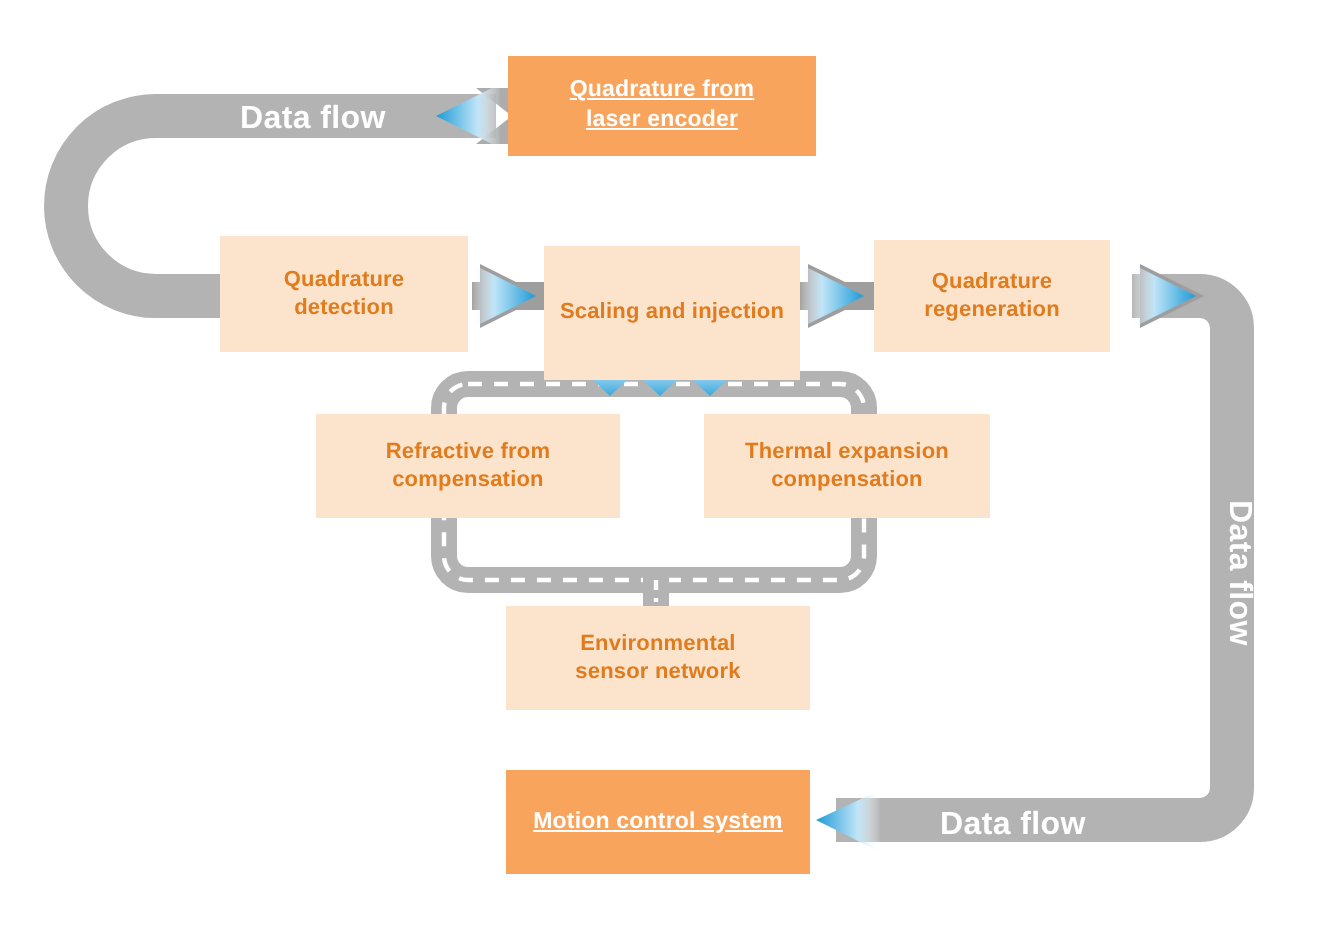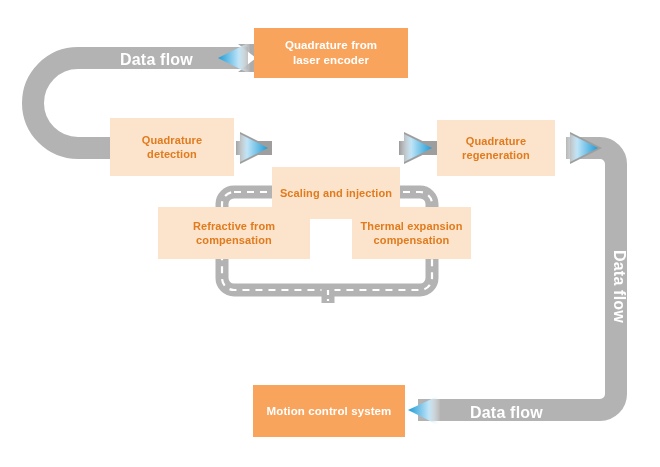--- a/index.html
+++ b/index.html
@@ -35,20 +35,21 @@
     box-sizing: border-box;
     padding: 2px 6px;
     white-space: pre-line;
   }
   .node.primary {
     background: #f9a45c;
     color: #ffffff;
     font-weight: bold;
     font-size: 11.5px;
     letter-spacing: 0.1px;
+    text-decoration: underline;
   }
   .node.secondary {
     background: #fce3cb;
     color: #e07b1e;
     font-weight: bold;
     font-size: 11px;
     letter-spacing: 0.1px;
   }
   .flow-label {
     position: absolute;
@@ -140,31 +141,33 @@
       <polygon points="348,175 362,175 362,185 369,185 355,198 341,185 348,185" fill="url(#gradArrowDown)"></polygon>
     </g>
   </svg>
 
   <div class="node primary" style="left:254px; top:28px; width:154px; height:50px;">Quadrature from
 laser encoder</div>
 
   <div class="node secondary" style="left:110px; top:118px; width:124px; height:58px;">Quadrature
 detection</div>
 
-  <div class="node secondary" style="left:272px; top:123px; width:128px; height:52px;margin-top:44px;">Scaling and injection</div>
+  <div class="node secondary" style="left:272px; top:123px; width:128px; height:67px;">Scaling and injection</div>
 
   <div class="node secondary" style="left:437px; top:120px; width:118px; height:56px;">Quadrature
 regeneration</div>
 
   <div class="node secondary" style="left:158px; top:207px; width:152px; height:52px;">Refractive from
 compensation</div>
 
-  <div class="node secondary" style="left:352px; top:207px; width:119px; height:52px;">Thermal expansion
+  <div class="node secondary" style="left:352px; top:207px; width:143px; height:52px;">Thermal expansion
 compensation</div>
 
+  <div class="node secondary" style="left:253px; top:303px; width:152px; height:52px;">Environmental
+sensor network</div>
 
   <div class="node primary" style="left:253px; top:385px; width:152px; height:52px;">Motion control system</div>
 
   <div class="flow-label" style="left:120px; top:51px;">Data flow</div>
 
   <div class="flow-label vertical" style="left:610px; top:250px;">Data flow</div>
 
   <div class="flow-label" style="left:470px; top:404px;">Data flow</div>
 
 </div>

